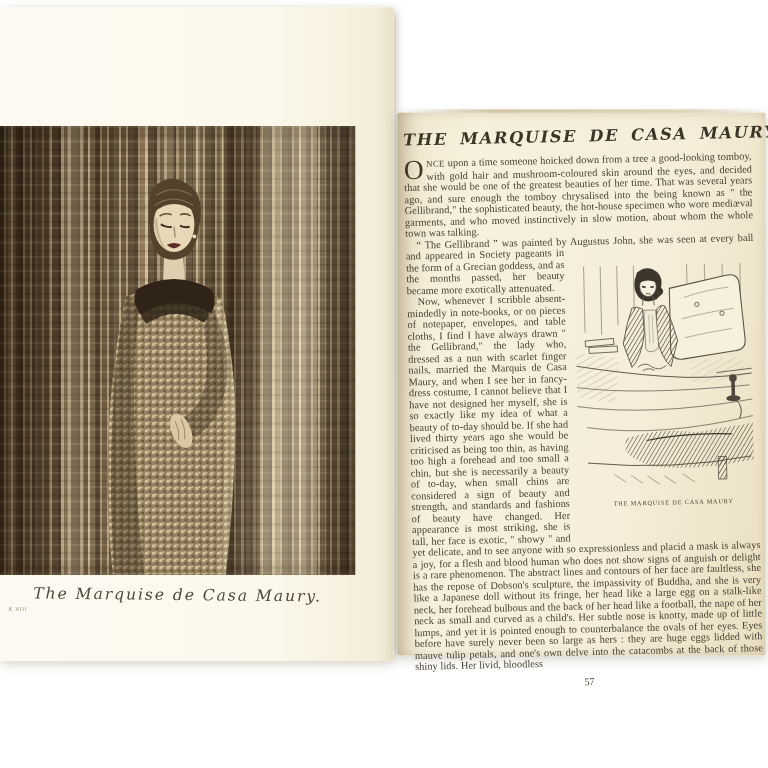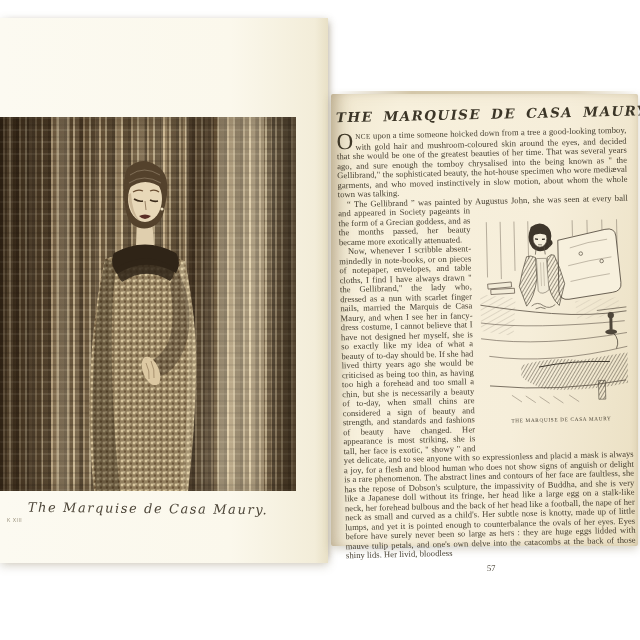--- a/index.html
+++ b/index.html
@@ -4,21 +4,21 @@
 <style>
   html,body{margin:0;padding:0;}
   body{
     width:640px;height:640px;background:#ffffff;overflow:hidden;position:relative;
     font-family:"Liberation Serif", serif;
   }
   .stage{position:absolute;inset:0;}
 
   
   .left-page{
-    position:absolute;left:0;top:18px;width:328px;height:545px;
+    position:absolute;left:0;top:6px;width:328px;height:545px;
     background:linear-gradient(to right,#fcfaf1 0%,#fbf8ec 70%,#f3edd9 96%,#e8e0c6 100%);
     box-shadow:0 3px 9px rgba(120,105,70,.28), 4px 0 7px -4px rgba(90,70,40,.35);
   }
   .photo-plate{
     position:absolute;left:0;top:99px;width:296px;height:374px;
     background-color:#8a7557;
     background-image:
       repeating-linear-gradient(0deg, rgba(255,245,220,.10) 0 2px, transparent 2px 5px, rgba(20,12,6,.12) 5px 7px, transparent 7px 12px),
       repeating-linear-gradient(90deg, rgba(40,28,16,.50) 0 3px, rgba(216,196,160,.38) 3px 5px, rgba(90,70,45,.45) 5px 9px, rgba(235,220,185,.40) 9px 11px, rgba(60,45,28,.45) 11px 16px),
       repeating-linear-gradient(90deg, rgba(0,0,0,.22) 0 7px, rgba(255,240,210,.16) 7px 13px, rgba(30,20,10,.28) 13px 22px),

